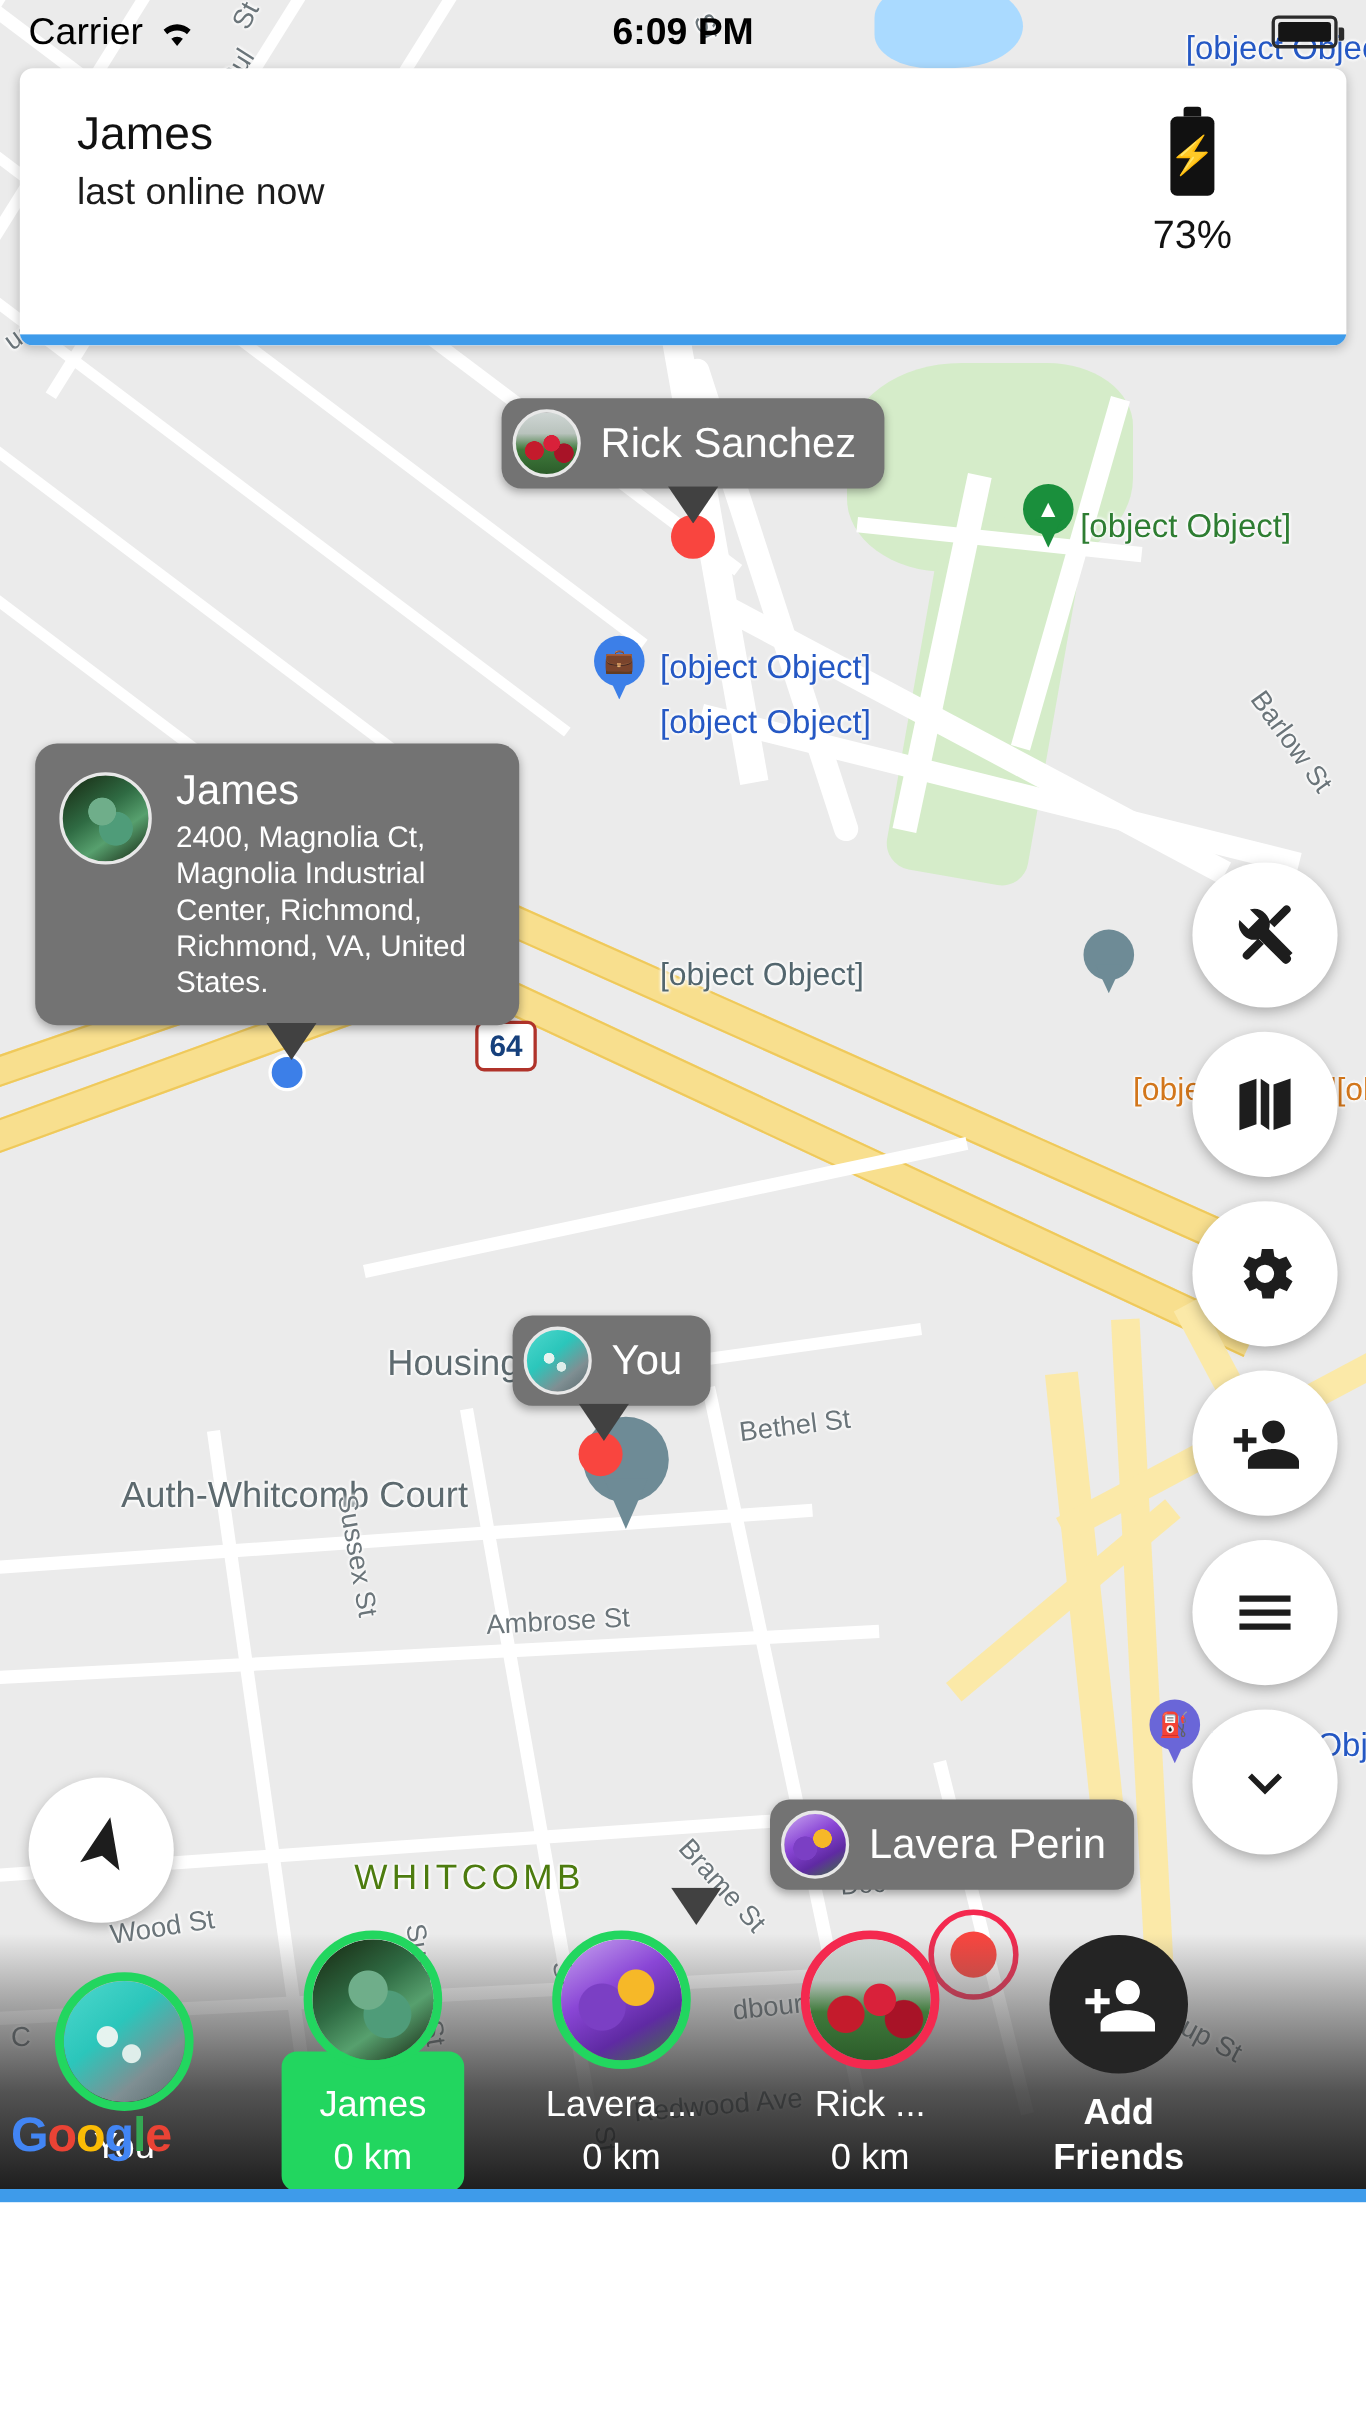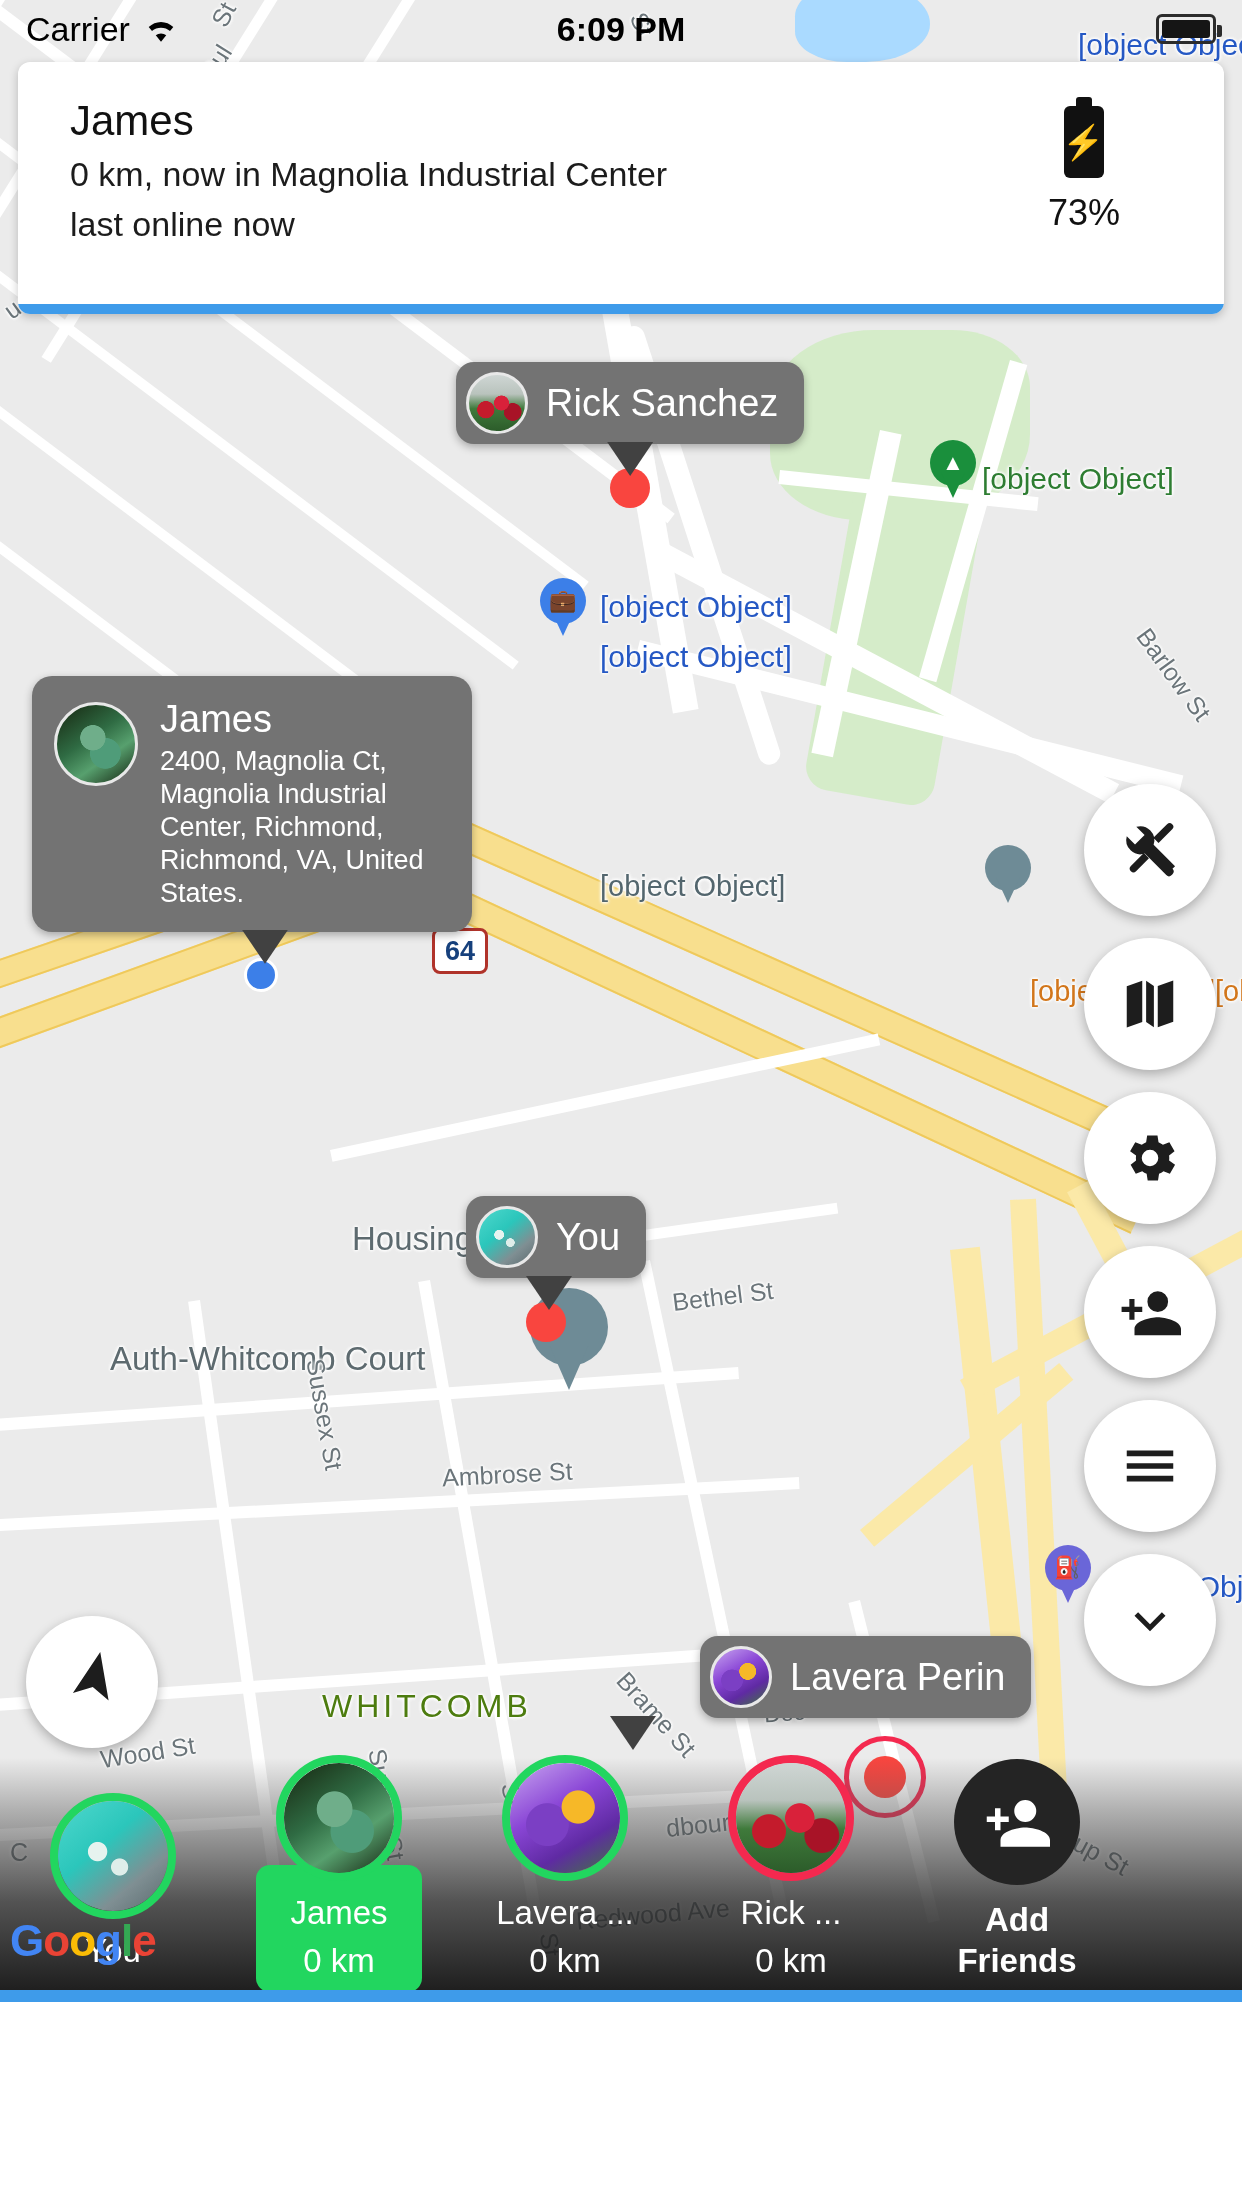--- a/index.html
+++ b/index.html
@@ -274,21 +274,20 @@
       <div class="battery-pill">
           <div class="fill"></div>
         </div>
     </div>
   </div>
 
   <div id="topcard">
     <div class="inner">
       <div class="txt">
         <div class="name">James</div>
-        <div class="sub">0 km, now in Magnolia Industrial Center</div>
         <div class="sub">last online now</div>
       </div>
       <div class="batt">
         <div class="battery-big">
           <span class="bolt">⚡</span>
         </div>
         <div class="pct">73%</div>
       </div>
     </div>
     <div class="accent" style="background:#3e9bea;"></div>

